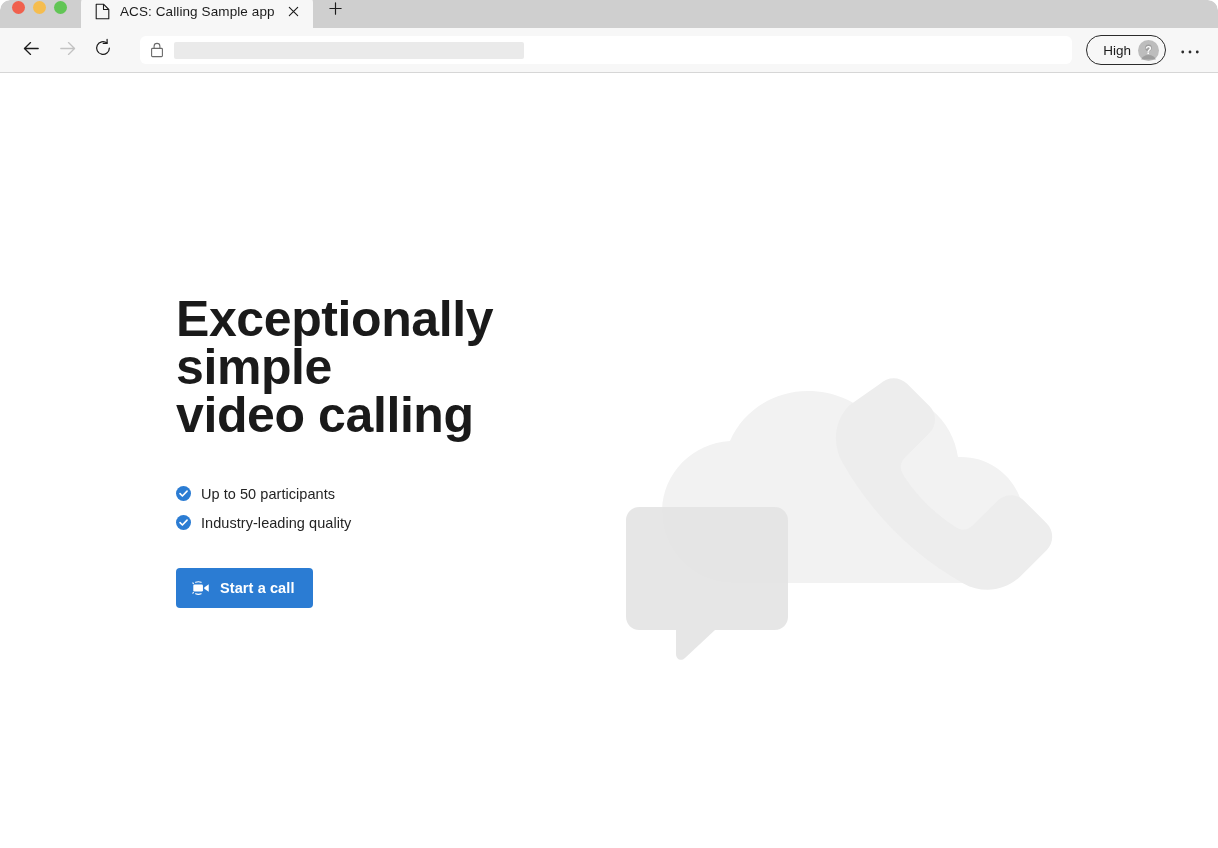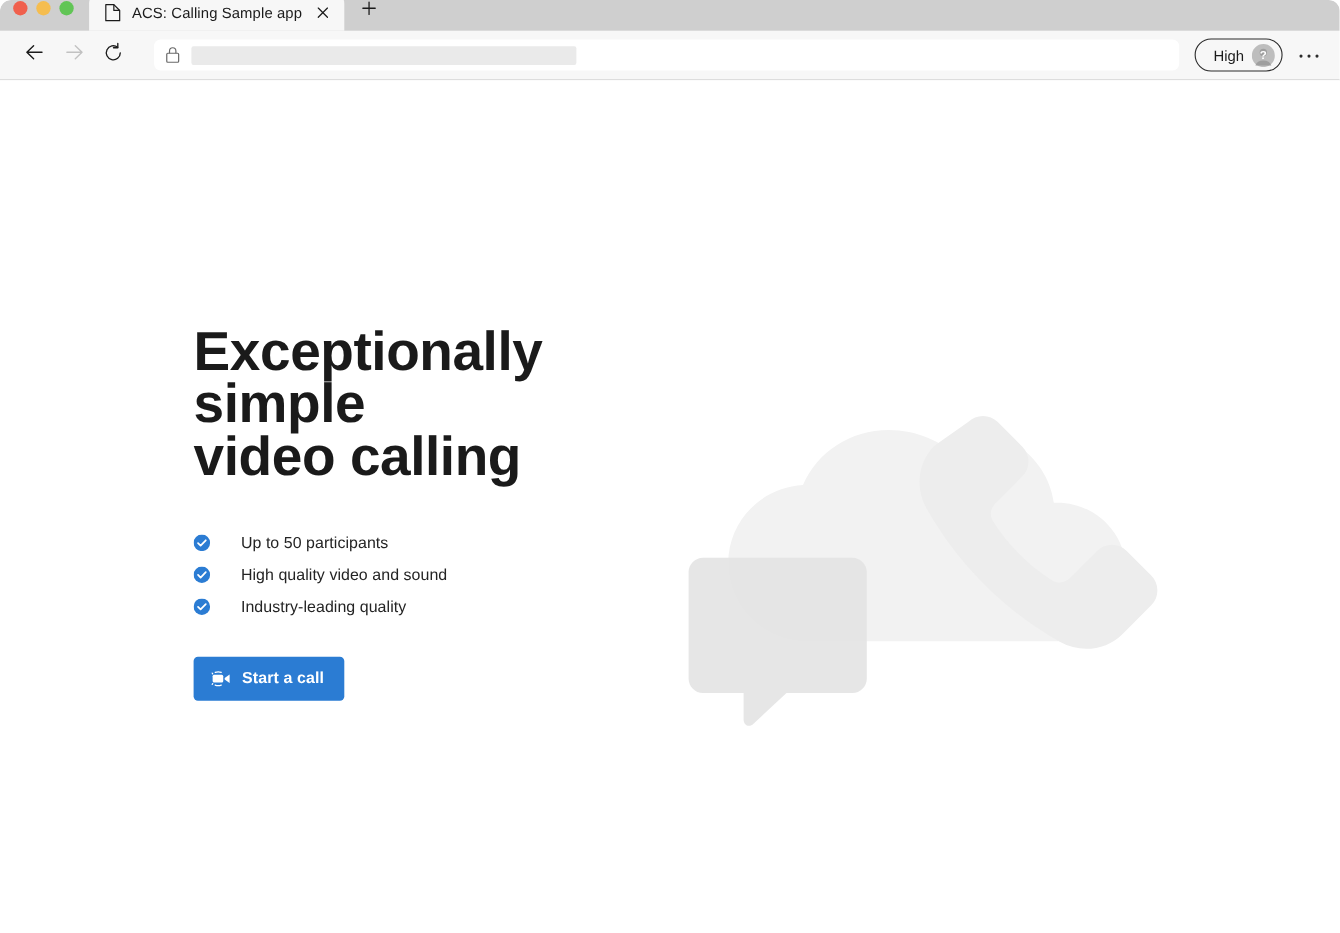--- a/index.html
+++ b/index.html
@@ -180,21 +180,21 @@
     white-space: pre-line;
   }
 
   .feature-list {
     list-style: none;
     margin-top: 40px;
   }
   .feature-item {
     display: flex;
     align-items: center;
-    gap: 28px;
+    gap: 10px;
     height: 29px;
   }
   .check-icon { width: 15px; height: 15px; flex: none; display: block; }
   .feature-text {
     font-size: 14.5px;
     color: #242424;
     letter-spacing: 0.05px;
   }
 
   .start-call-btn {
@@ -334,29 +334,20 @@
 
         <ul class="feature-list">
           <li class="feature-item">
             <span class="check-icon">
               <svg viewBox="0 0 16 16" xmlns="http://www.w3.org/2000/svg">
                 <circle cx="8" cy="8" r="8" fill="#2b7cd3"></circle>
                 <path d="M4.3 8.2 L6.8 10.7 L11.8 5.5" fill="none" stroke="#ffffff" stroke-width="1.7" stroke-linecap="round" stroke-linejoin="round"></path>
               </svg>
             </span>
             <span class="feature-text">Up to 50 participants</span>
-          </li>
-          <li class="feature-item">
-            <span class="check-icon">
-              <svg viewBox="0 0 16 16" xmlns="http://www.w3.org/2000/svg">
-                <circle cx="8" cy="8" r="8" fill="#2b7cd3"></circle>
-                <path d="M4.3 8.2 L6.8 10.7 L11.8 5.5" fill="none" stroke="#ffffff" stroke-width="1.7" stroke-linecap="round" stroke-linejoin="round"></path>
-              </svg>
-            </span>
-            <span class="feature-text">High quality video and sound</span>
           </li>
           <li class="feature-item">
             <span class="check-icon">
               <svg viewBox="0 0 16 16" xmlns="http://www.w3.org/2000/svg">
                 <circle cx="8" cy="8" r="8" fill="#2b7cd3"></circle>
                 <path d="M4.3 8.2 L6.8 10.7 L11.8 5.5" fill="none" stroke="#ffffff" stroke-width="1.7" stroke-linecap="round" stroke-linejoin="round"></path>
               </svg>
             </span>
             <span class="feature-text">Industry-leading quality</span>
           </li>

